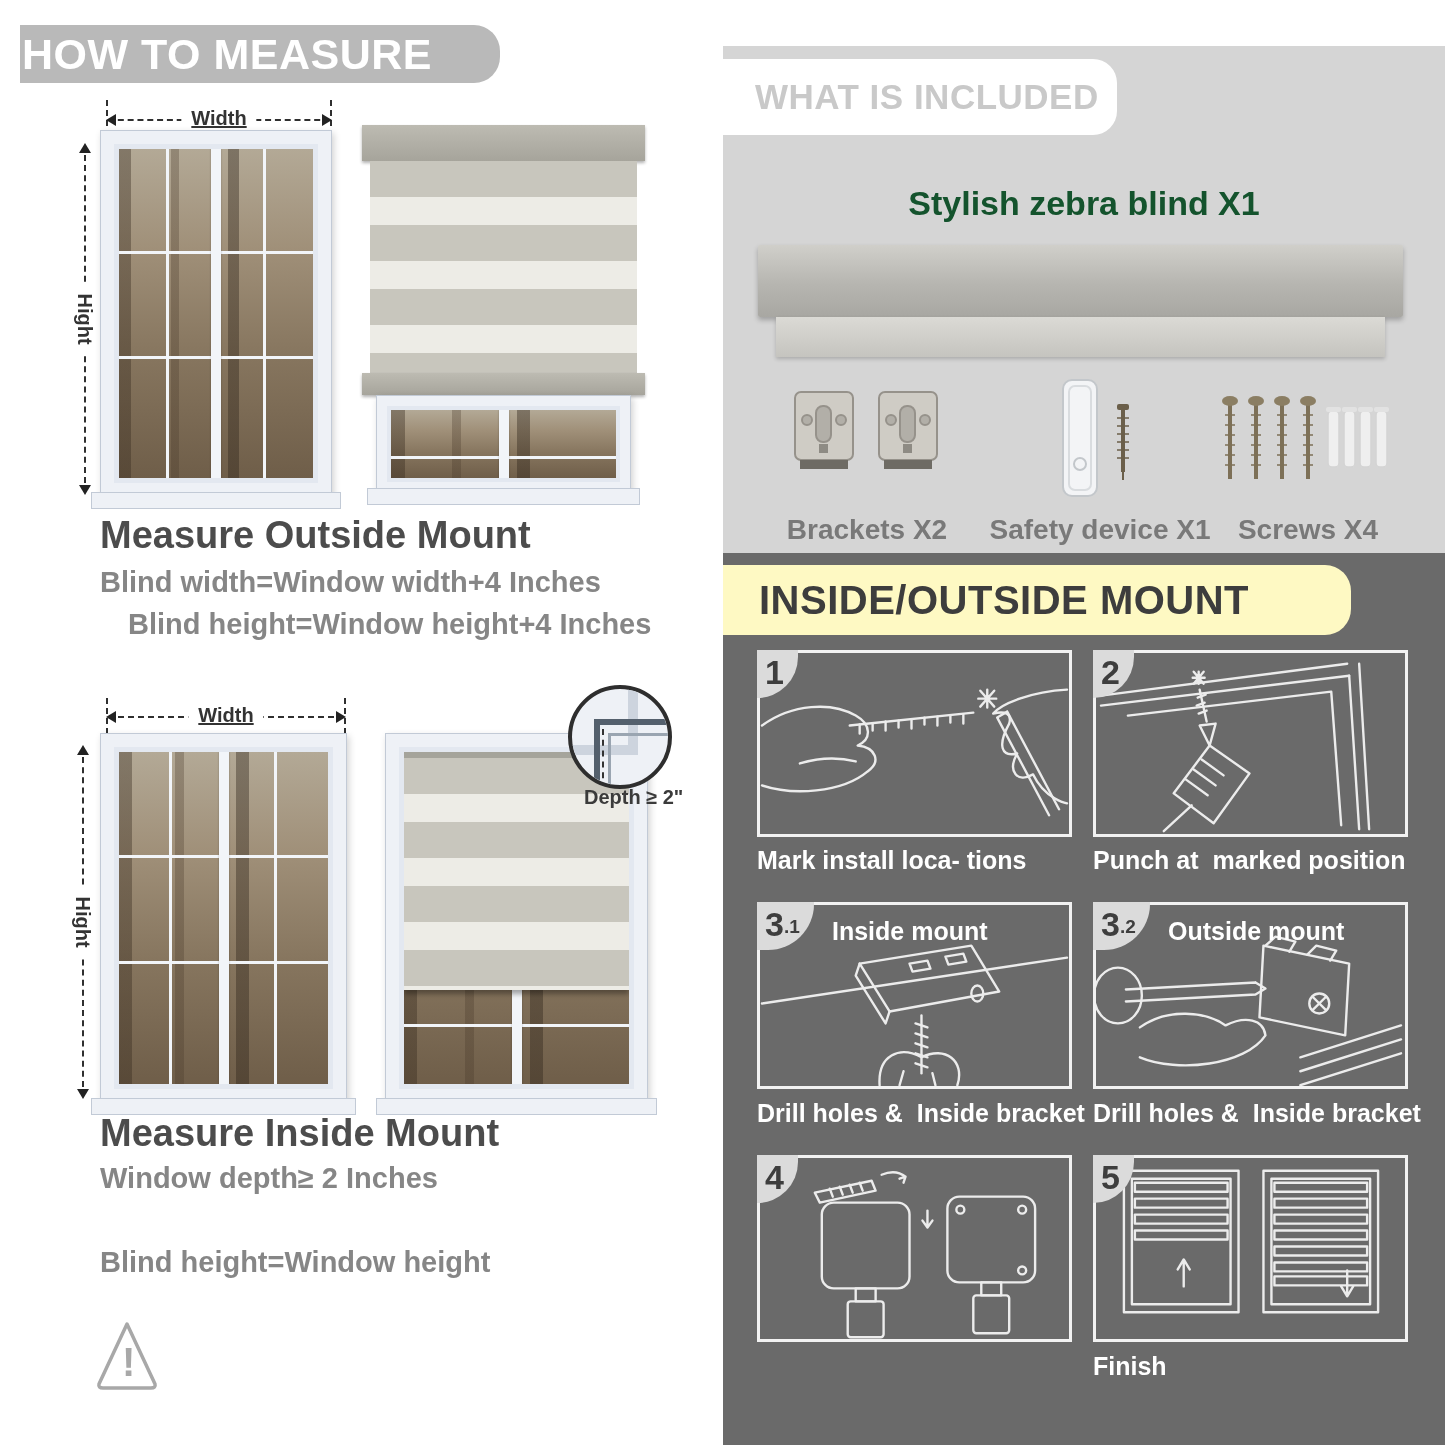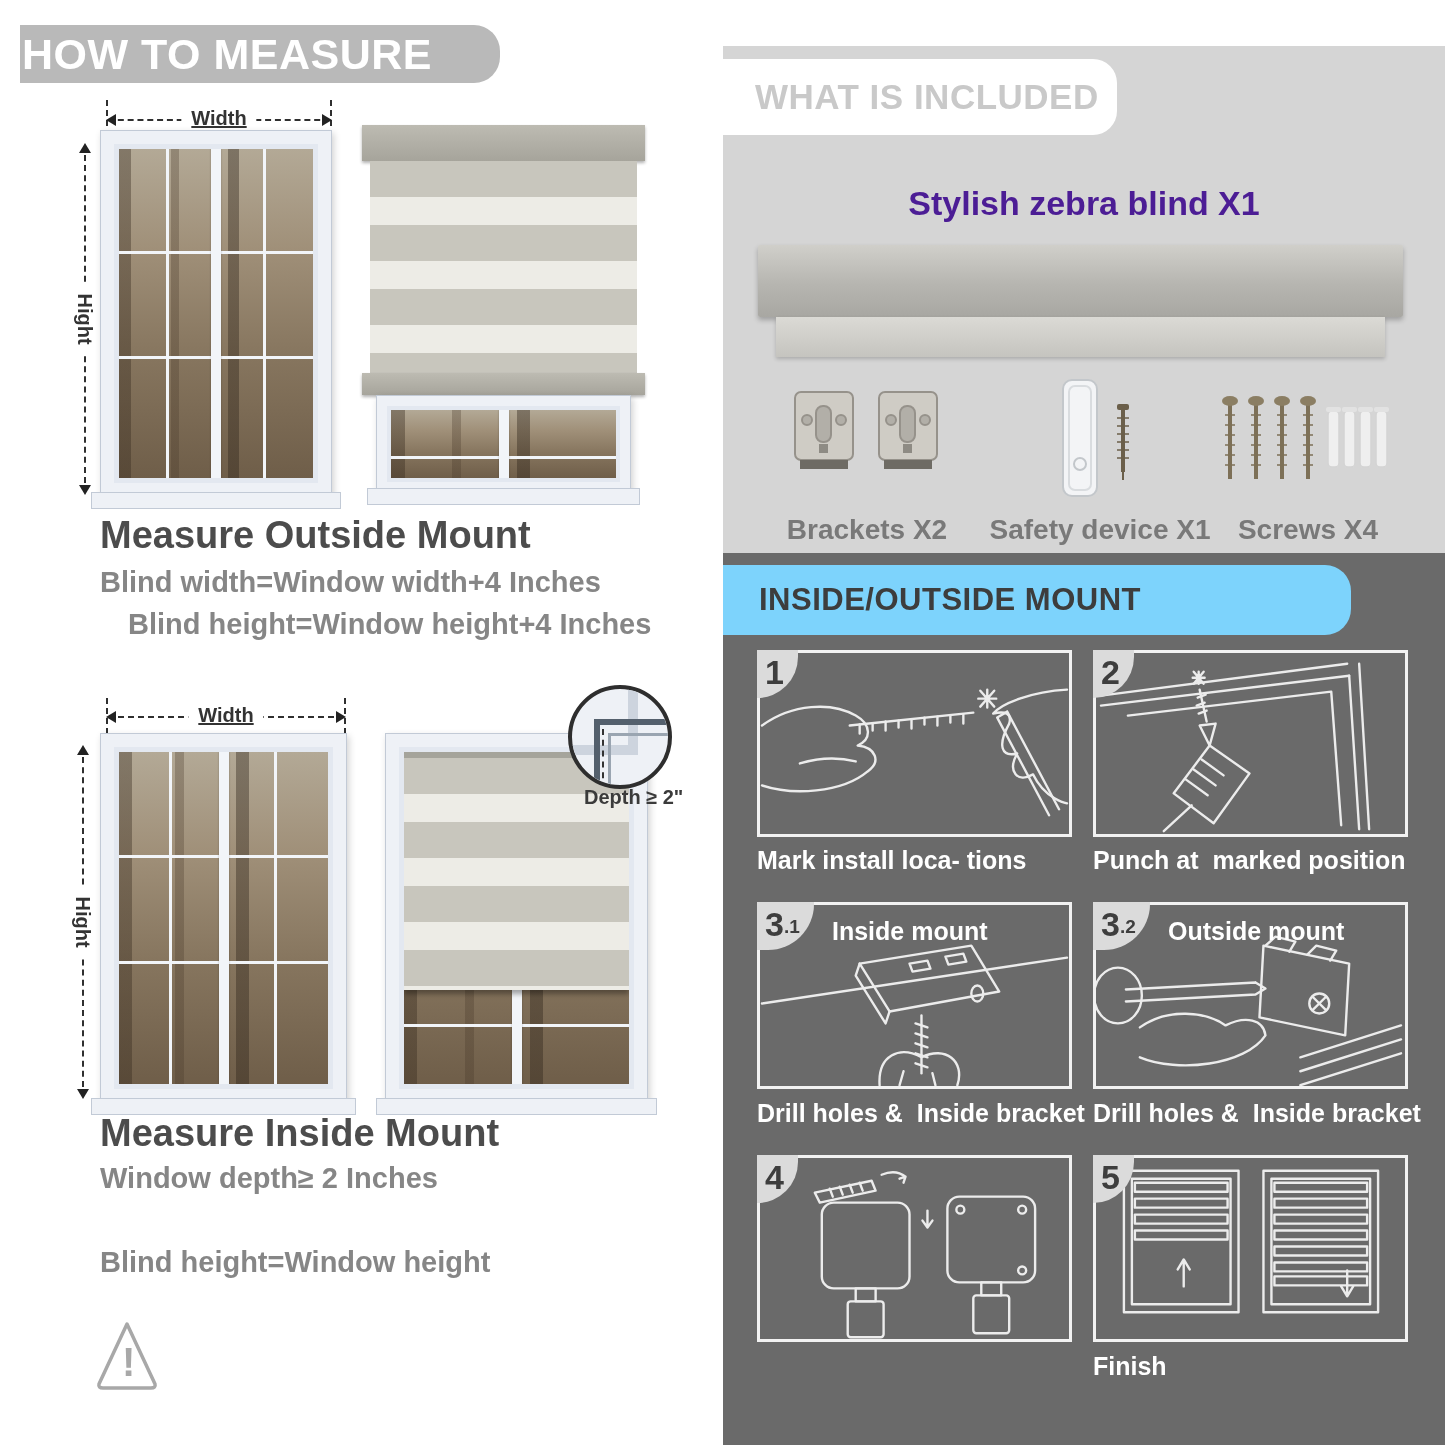--- a/index.html
+++ b/index.html
@@ -8,22 +8,22 @@
   .abs{position:absolute;}
 
   
   .bar{font-weight:700;letter-spacing:.5px;white-space:nowrap;}
   #l-header{left:20px;top:25px;width:478px;height:58px;background:#b9b9b9;color:#fff;
             border-radius:0 26px 26px 0;font-size:43px;line-height:58px;padding-left:2px;}
   #r-top{left:723px;top:10px;width:722px;height:549px;background:#d5d5d5;margin-top:36px;}
   #r-top-header{left:0;top:13px;width:362px;height:76px;background:#fff;color:#c9c9c9;
             border-radius:0 24px 24px 0;font-size:35px;line-height:76px;padding-left:32px;}
   #r-bot{left:723px;top:553px;width:722px;height:892px;background:#6a6a6a;}
-  #r-bot-header{left:0;top:12px;width:592px;height:70px;background:#7dd3fc;color:#3d3d3d;
-            border-radius:0 26px 26px 0;font-size:31px;line-height:70px;padding-left:36px;}
+  #r-bot-header{left:0;top:12px;width:592px;height:70px;background:#fef9c3;color:#3d3d3d;
+            border-radius:0 26px 26px 0;font-size:40px;line-height:70px;padding-left:36px;}
 
   
   .sec-title{font-weight:700;font-size:38px;color:#4c4c4c;white-space:nowrap;}
   .sec-line{font-weight:700;font-size:29px;color:#868686;white-space:nowrap;}
   .warn-text{font-size:21.5px;color:#a2a2a2;line-height:1.22;}
 
   
   .dim-h{border-top:2px dashed #2f2f2f;height:0;}
   .dim-v{border-left:2px dashed #2f2f2f;width:0;}
   .guide-v{border-left:2px dashed #2f2f2f;width:0;height:36px;}
@@ -59,21 +59,21 @@
   
   #mag{left:568px;top:685px;width:96px;height:96px;border:4px solid #2e2e2e;border-radius:50%;
        background:#eef1f6;overflow:hidden;z-index:5;}
   .mag-band{position:absolute;left:-10px;top:-10px;right:30px;bottom:30px;border-right:10px solid #cdd4de;border-bottom:10px solid #cdd4de;}
   .mag-l1{position:absolute;left:22px;top:30px;right:-10px;bottom:-10px;border-left:6px solid #54606d;border-top:6px solid #54606d;}
   .mag-l2{position:absolute;left:36px;top:44px;right:-10px;bottom:-10px;border-left:3px solid #9aa5b1;border-top:3px solid #9aa5b1;}
   .mag-dash{position:absolute;left:30px;top:40px;height:60px;border-left:2px dashed #333;}
   .depth-label{font-weight:700;font-size:20px;color:#3b3b3b;white-space:nowrap;}
 
   
-  #product-title{left:0;top:138px;width:722px;text-align:center;font-weight:700;font-size:34px;color:#4c1d95;}
+  #product-title{left:0;top:138px;width:722px;text-align:center;font-weight:700;font-size:34px;color:#14532d;}
   .rail-main{left:35px;top:199px;width:645px;height:72px;border-radius:2px;
              background:linear-gradient(180deg,#d0cfca,#b6b5b0 55%,#a8a7a2);box-shadow:0 3px 5px rgba(0,0,0,.25);}
   .rail-sub{left:53px;top:271px;width:609px;height:40px;
              background:linear-gradient(180deg,#dbdad5,#c5c4bf);box-shadow:0 2px 4px rgba(0,0,0,.2);}
   .comp-label{font-weight:700;font-size:28px;color:#797979;text-align:center;white-space:nowrap;}
 
   
   .panel{width:315px;height:187px;border:3px solid #f2f2f2;box-sizing:border-box;background:#6a6a6a;}
   .badge{position:absolute;top:-3px;left:-3px;height:48px;background:#dbdbdb;border-radius:0 0 46px 0;
          display:flex;align-items:flex-start;justify-content:center;padding:0 14px 0 8px;}

